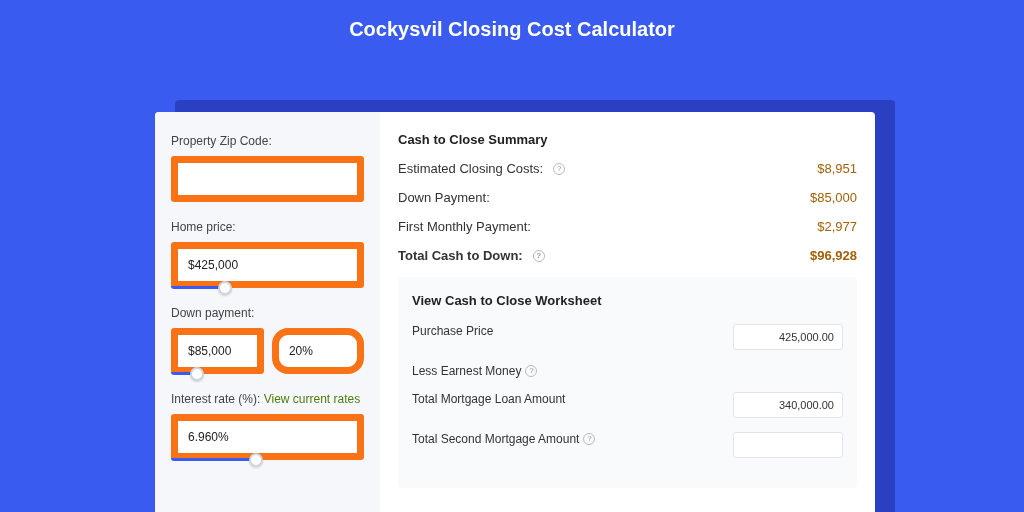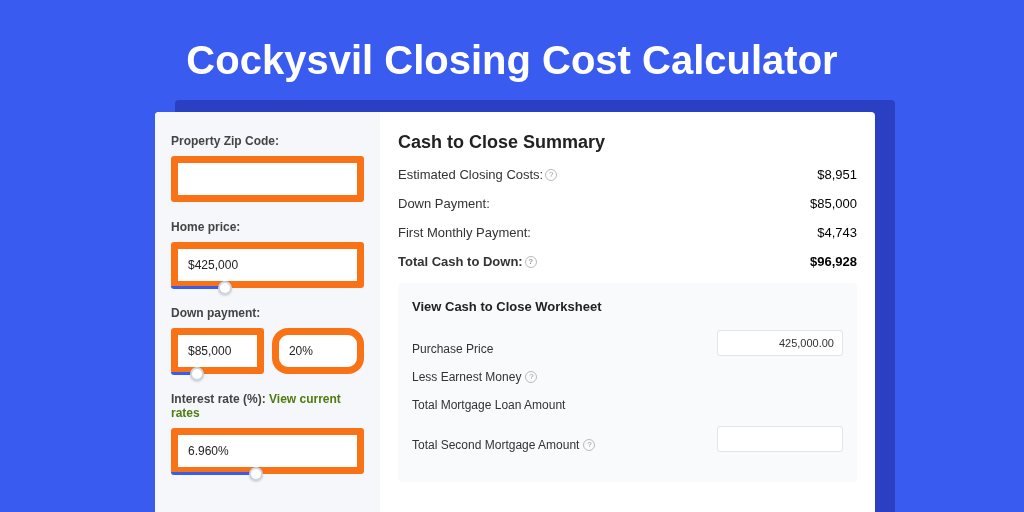--- a/index.html
+++ b/index.html
@@ -7,23 +7,23 @@
     width: 1024px;
     height: 512px;
     overflow: hidden;
     background: #3a5bef;
     font-family: -apple-system, BlinkMacSystemFont, "Segoe UI", Arial, sans-serif;
     position: relative;
   }
   .hero-title {
     text-align: center;
     color: #fff;
-    font-size: 40px;
+    font-size: 20px;
     font-weight: 700;
-    padding-top: 38px;
+    padding-top: 18px;
     padding-bottom: 28px;
   }
   .shadow-card {
     position: absolute;
     left: 175px;
     top: 100px;
     width: 720px;
     height: 500px;
     background: #2b3fc2;
     border-radius: 4px;
@@ -40,21 +40,21 @@
   }
   .sidebar {
     width: 225px;
     background: #f5f7fb;
     padding: 22px 16px;
     border-radius: 4px 0 0 4px;
     font-size: 12px;
     color: #333;
   }
   .field-group { margin-bottom: 18px; }
-  .field-label { display: block; margin-bottom: 8px; color: #444; font-size: 12px; font-weight: bold; }
+  .field-label { display: block; margin-bottom: 8px; color: #444; font-size: 12px; }
   .text-input {
     width: 100%;
     border: 7px solid #f97316;
     border-radius: 3px;
     padding: 9px 10px;
     font-size: 12px;
     background: #fff;
     color: #222;
   }
   .input-slider-wrap { position: relative; }
@@ -81,29 +81,29 @@
   .dp-row { display: flex; gap: 8px; }
   .dp-row .text-input:first-child { flex: 1.6; }
   .dp-row .text-input:last-child { flex: 1; }
   .rate-link { color: #4d7c0f; text-decoration: none; font-size: 12px; }
   .content {
     flex: 1;
     padding: 20px 18px;
     font-size: 13px;
     color: #222;
   }
-  .section-title { font-weight: 700; font-size: 18px; margin-bottom: 14px; }
+  .section-title { font-weight: 700; font-size: 13px; margin-bottom: 14px; }
   .summary-row {
     display: flex;
     justify-content: space-between;
     align-items: center;
     margin-bottom: 14px;
   }
-  .summary-row .lbl { color: #333; font-size: 13px; display: flex; align-items: center; gap: 2px; }
-  .summary-row .val { font-size: 13px; color: #000000; }
+  .summary-row .lbl { color: #333; font-size: 13px; display: flex; align-items: center; gap: 10px; }
+  .summary-row .val { font-size: 13px; color: #a16207; }
   .summary-row.bold .lbl { font-weight: 700; }
   .summary-row.bold .val { font-weight: 700; }
   .help-icon {
     display: inline-flex;
     width: 12px; height: 12px;
     border: 1px solid #bbb;
     border-radius: 50%;
     font-size: 8px;
     color: #999;
     align-items: center;
@@ -113,27 +113,27 @@
   .worksheet {
     background: #f9fafc;
     border-radius: 4px;
     padding: 16px 14px;
     margin-top: 8px;
   }
   .ws-title { font-weight: 700; font-size: 13px; margin-bottom: 16px; }
   .ws-row {
     display: flex;
     justify-content: space-between;
-    align-items: flex-end;
+    align-items: flex-start;
     margin-bottom: 14px;
     margin-top: 13px;
   }
   .ws-row .lbl { font-size: 12px; color: #333; display: flex; align-items: center; gap: 4px; }
   .ws-input {
-    width: 126px;
+    width: 110px;
     border: 1px solid #e1e4ea;
     border-radius: 3px;
     padding: 6px 8px;
     font-size: 11px;
     text-align: right;
     background: #fff;
     color: #333;
   }
 </style>
 </head>
@@ -203,21 +203,21 @@
       <span class="lbl">
         <span>Down Payment:</span>
       </span>
       <span class="val">$85,000</span>
     </div>
 
     <div class="summary-row">
       <span class="lbl">
         <span>First Monthly Payment:</span>
       </span>
-      <span class="val">$4,743</span>
+      <span class="val">$2,977</span>
     </div>
 
     <div class="summary-row bold">
       <span class="lbl">
         <span>Total Cash to Down:</span>
         <span class="help-icon">?</span>
       </span>
       <span class="val">$96,928</span>
     </div>
 
@@ -235,20 +235,21 @@
         <span class="lbl">
           <span>Less Earnest Money</span>
           <span class="help-icon">?</span>
         </span>
       </div>
 
       <div class="ws-row">
         <span class="lbl">
           <span>Total Mortgage Loan Amount</span>
         </span>
+        <input class="ws-input" value="340,000.00" style="">
       </div>
 
       <div class="ws-row">
         <span class="lbl">
           <span>Total Second Mortgage Amount</span>
           <span class="help-icon">?</span>
         </span>
         <input class="ws-input" value="" style="">
       </div>
 

